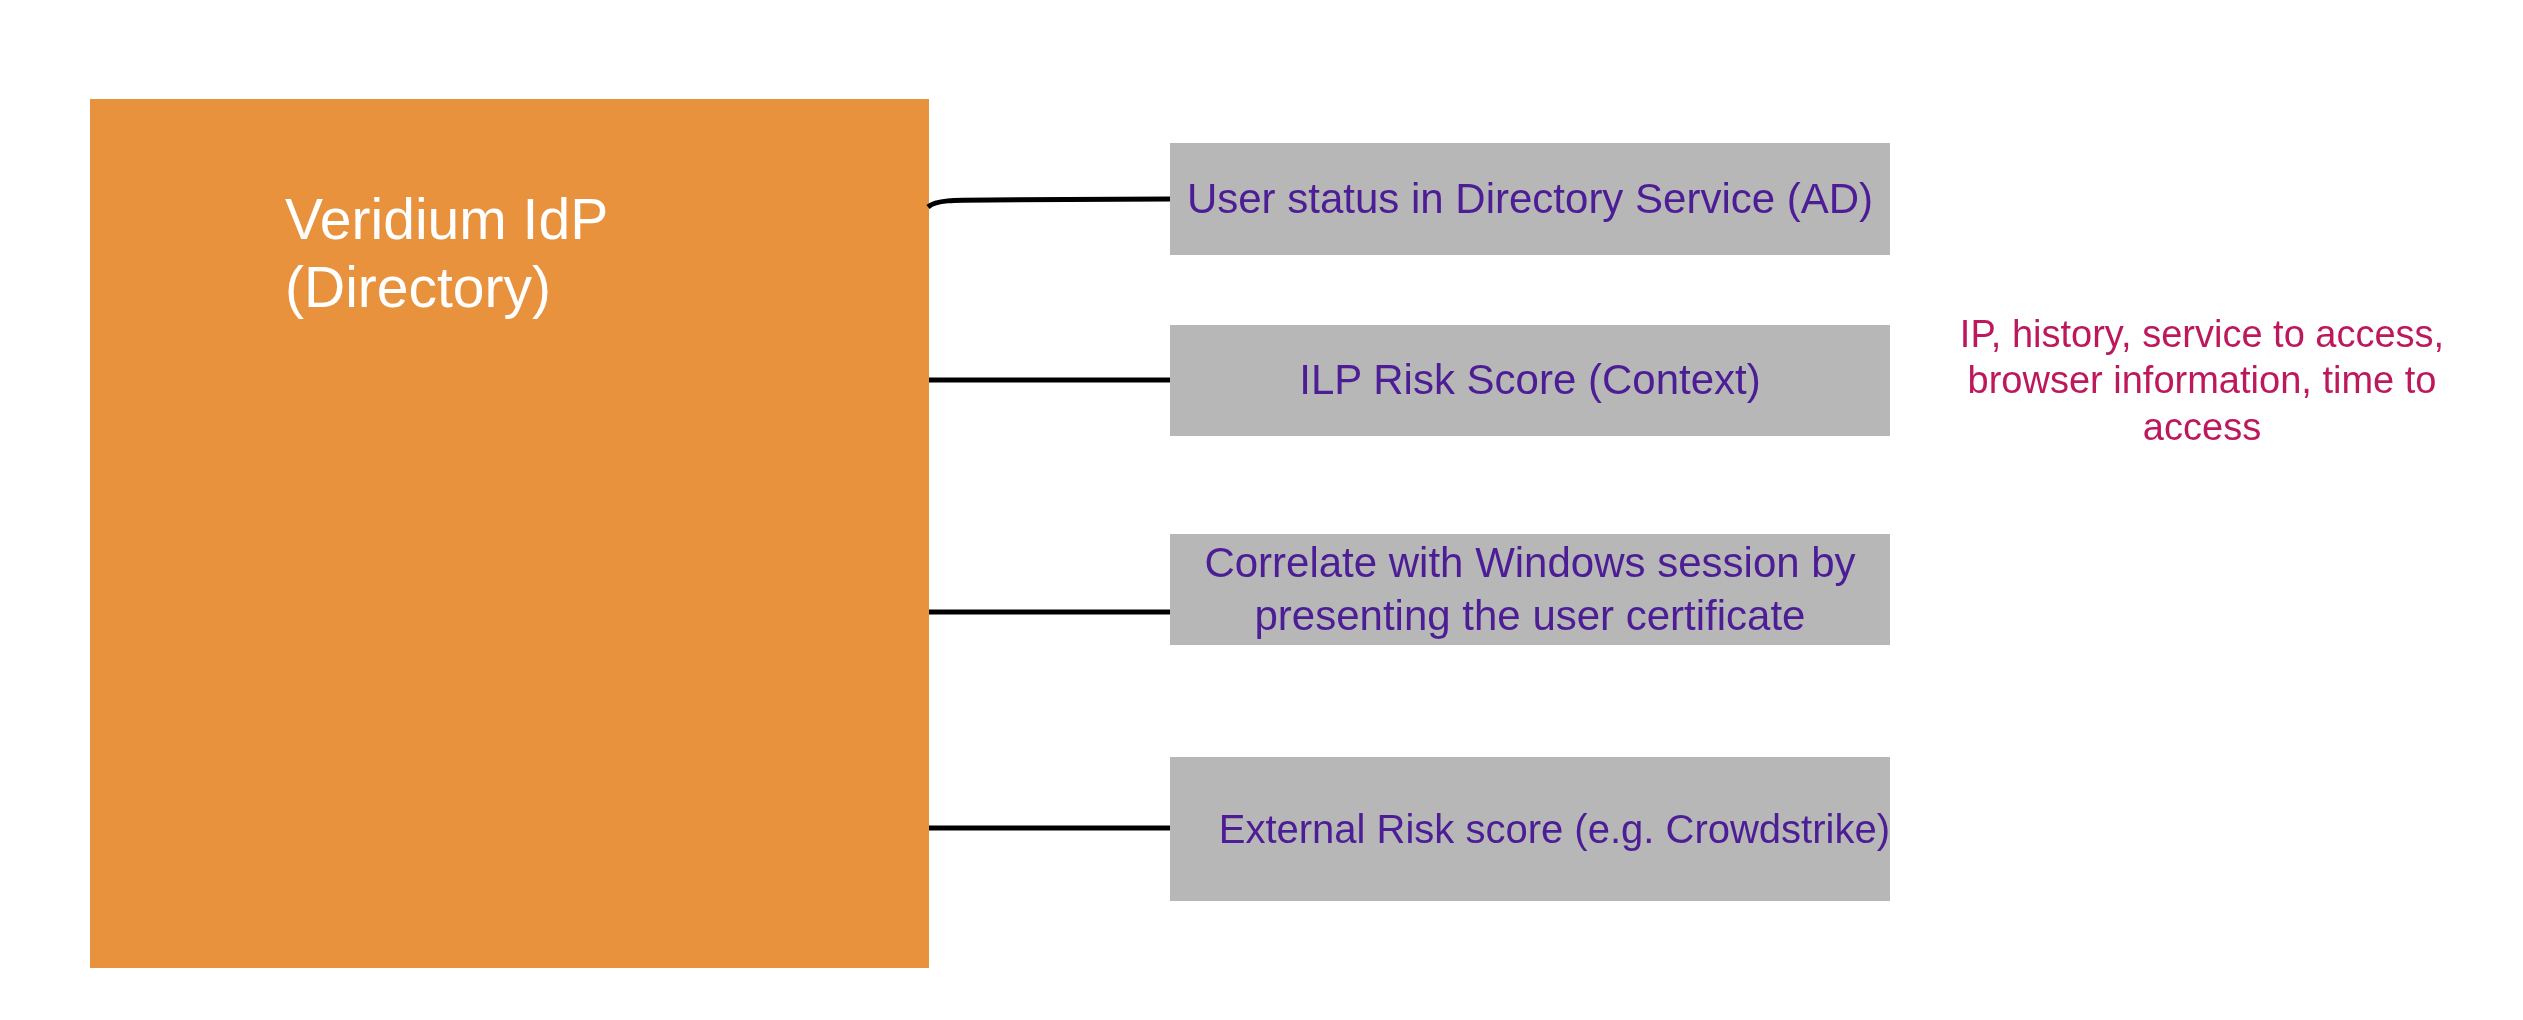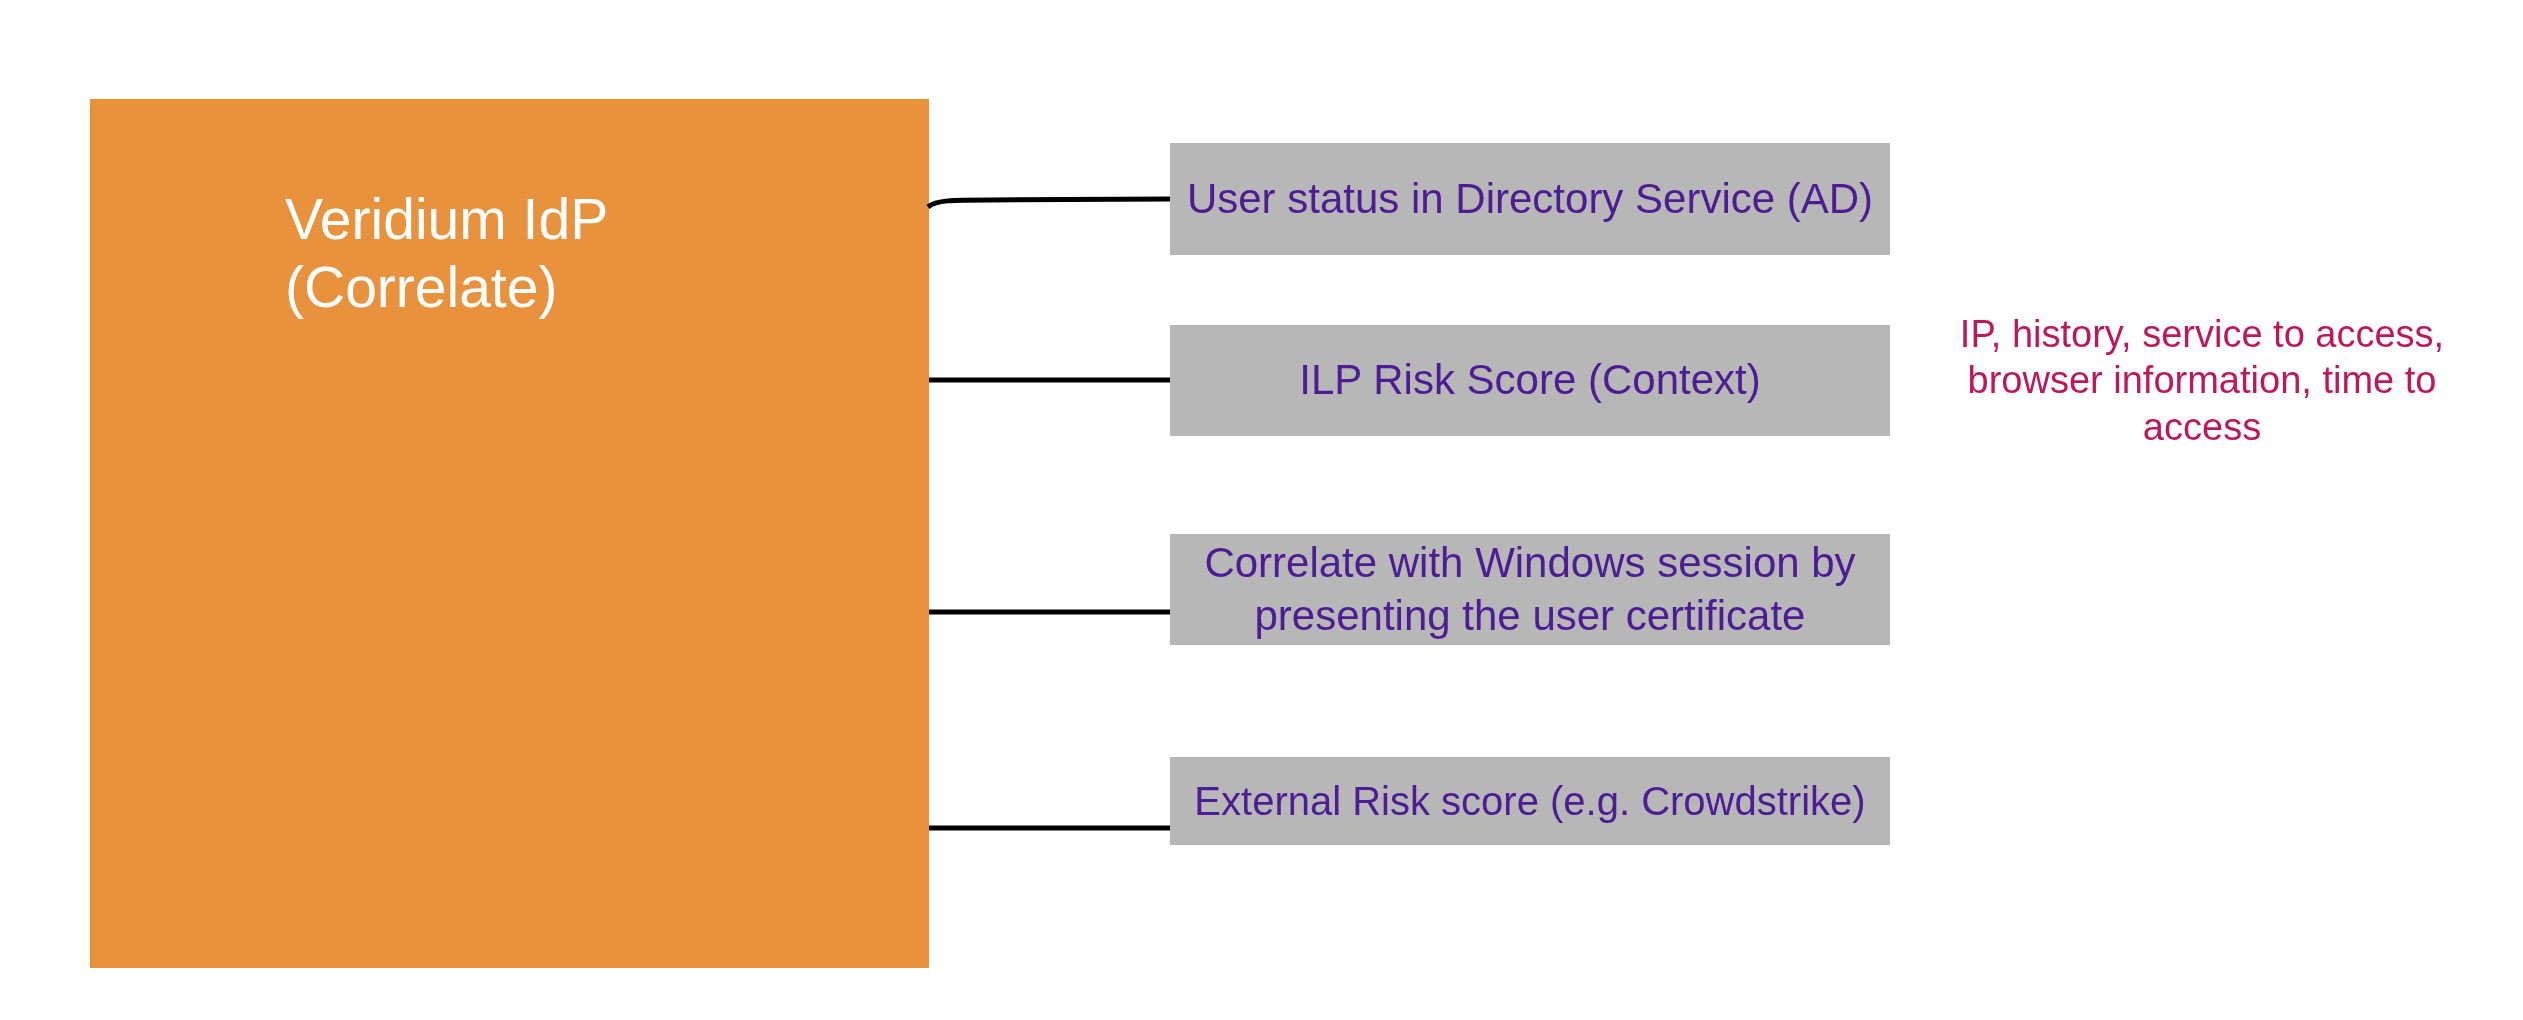--- a/index.html
+++ b/index.html
@@ -39,21 +39,21 @@
     align-items: center;
     justify-content: center;
     text-align: center;
     color: #4c1d95;
     font-size: 42px;
     line-height: 1.25;
   }
   #source-box-0 { top: 134px; height: 112px; white-space: nowrap; }
   #source-box-1 { top: 316px; height: 111px; white-space: nowrap; }
   #source-box-2 { top: 525px; height: 111px; }
-  #source-box-3 { top: 748px; height: 88px; font-size: 40px; white-space: nowrap; }
+  #source-box-3 { top: 748px; height: 144px; font-size: 40px; white-space: nowrap; justify-content: flex-end; }
   #connectors {
     position: absolute;
     left: 0; top: 0;
     width: 2523px;
     height: 1020px;
     pointer-events: none;
   }
   #connectors path {
     fill: none;
     stroke-width: 5px;
@@ -71,21 +71,21 @@
   }
 </style>
 </head>
 <body>
 
 <div id="canvas">
 
   <div id="idp-box" class="node" style="background: rgb(232, 146, 61);">
     <div id="idp-label" style="color: rgb(255, 255, 255);">
       <div>Veridium IdP</div>
-      <div>(Correlate)</div>
+      <div>(Directory)</div>
     </div>
   </div>
 
   <svg id="connectors" viewBox="0 0 2523 1020" xmlns="http://www.w3.org/2000/svg">
     <path d="M 928 198 C 936 191 952 191 990 191 L 1170 190" style="stroke: rgb(0, 0, 0);"></path>
     <path d="M 929 371 L 1170 371" style="stroke: rgb(0, 0, 0);"></path>
     <path d="M 929 603 L 1170 603" style="stroke: rgb(0, 0, 0);"></path>
     <path d="M 929 819 L 1170 819" style="stroke: rgb(0, 0, 0);"></path>
   </svg>
 

